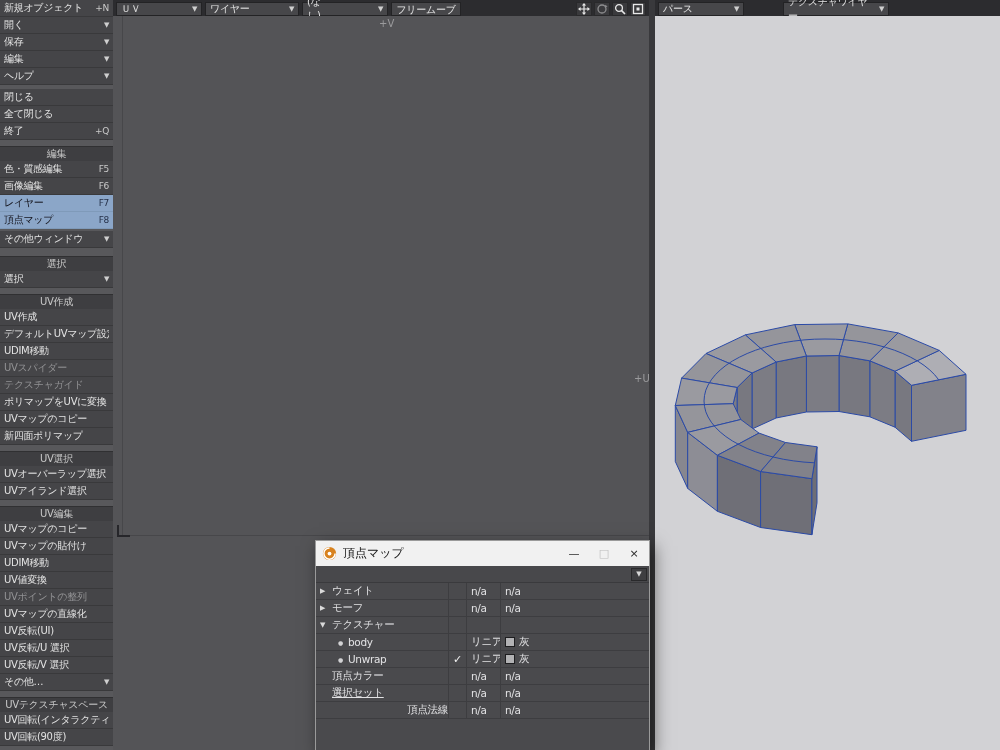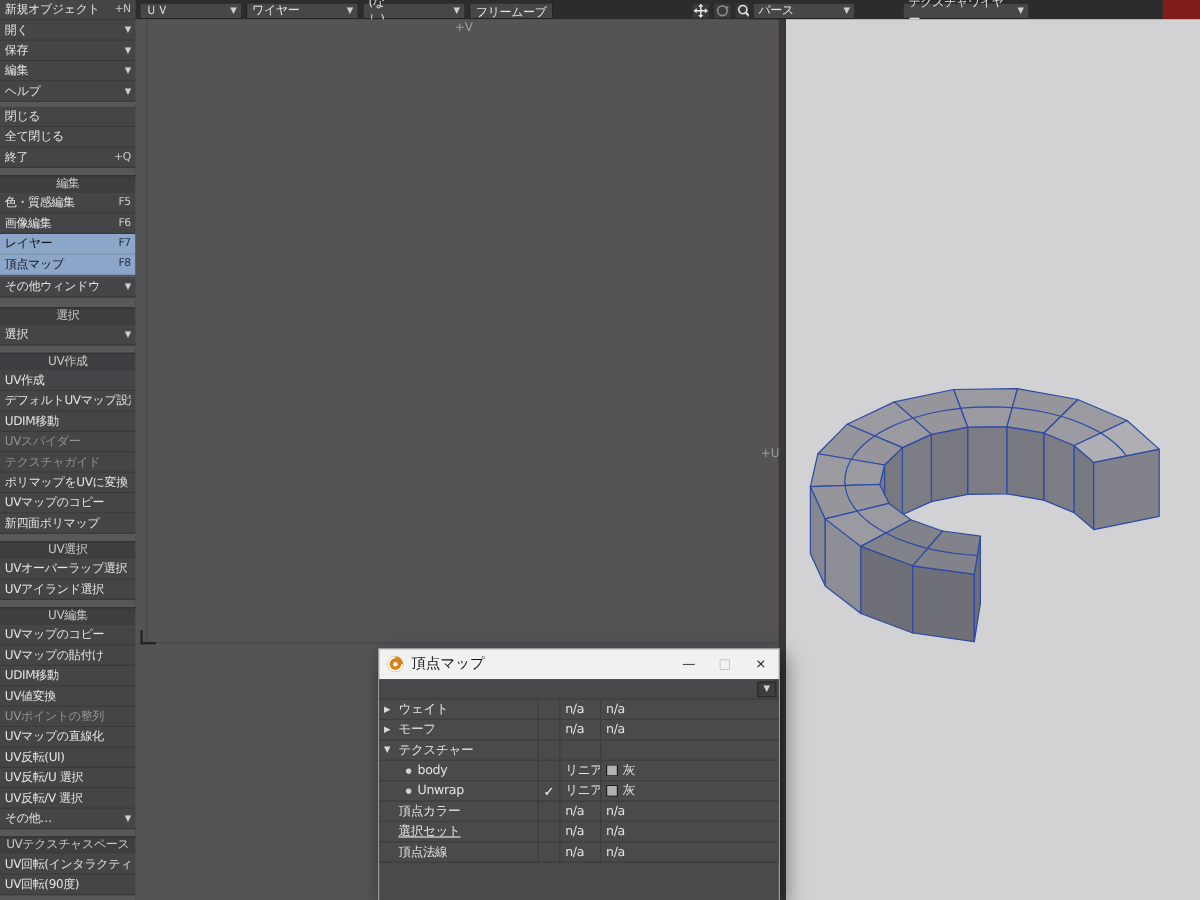--- a/index.html
+++ b/index.html
@@ -17,21 +17,21 @@
   .sb-item.hl{background:#8ba6c8;color:#14141c;border-bottom-color:#7f9ab9}
   .sb-item.hl .sc{color:#27324a}
   .sb-item.dis{color:#929294}
   .sb-header{height:15px;background:#3e3e41;border-top:1px solid #303032;color:#c8c8c8;
              font-size:10px;line-height:14px;text-align:center;letter-spacing:-0.3px}
   .sb-gap{background:transparent}
 
   
   .toolbar{position:absolute;top:0;height:16px;background:#2c2c2f;display:flex;align-items:flex-end;gap:3px;padding:0 3px}
   #uv-toolbar{left:113px;width:536px}
-  #view-toolbar{left:624px;width:345px}
+  #view-toolbar{left:655px;width:345px}
   .dd{height:14px;background:#47474a;border:1px solid #232325;color:#e2e2e2;font-size:10px;
       display:flex;align-items:center;justify-content:space-between;padding:0 4px;letter-spacing:-0.3px;cursor:default}
   .dd .chev{font-size:7px;color:#cfcfcf;margin-left:4px}
   #uv-icons{margin-left:auto;display:flex;gap:2px}
   .tbtn{width:16px;height:14px;display:flex;align-items:center;justify-content:center;
         background:#3a3a3d;border:1px solid #29292b}
 
   
   #uv-canvas{position:absolute;left:113px;top:16px;width:536px;height:734px;background:#545457}
   .uv-vline{position:absolute;left:9px;top:0;width:1px;height:520px;background:#47474a}
@@ -406,21 +406,21 @@
           <div class="c-name" style="padding-left: 16px; text-decoration: underline;">
             <span>選択セット</span>
           </div>
           <div class="c-cell"></div>
           <div class="c-int">n/a</div>
           <div class="c-sk">
             <span>n/a</span>
           </div>
         </div>
         <div class="vt-row">
-          <div class="c-name" style="padding-left: 16px;">
+          <div class="c-name" style="padding-left: 16px; justify-content: flex-end;">
             <span>頂点法線</span>
           </div>
           <div class="c-cell"></div>
           <div class="c-int">n/a</div>
           <div class="c-sk">
             <span>n/a</span>
           </div>
         </div>
       </div>
   </div>

